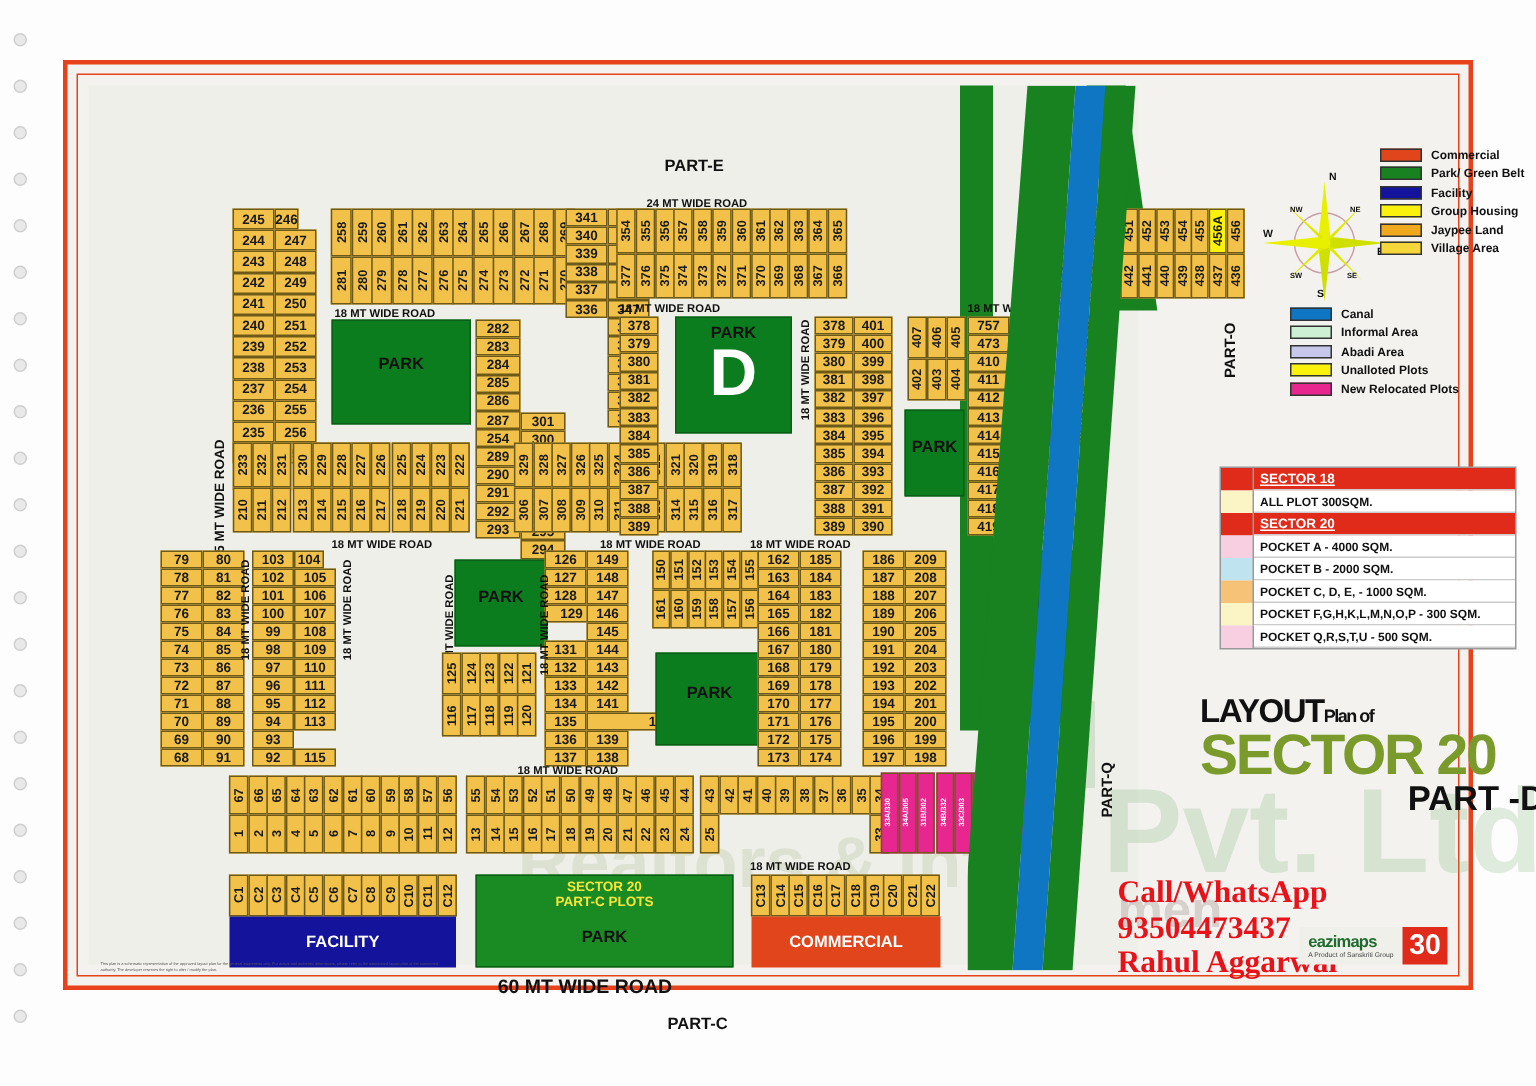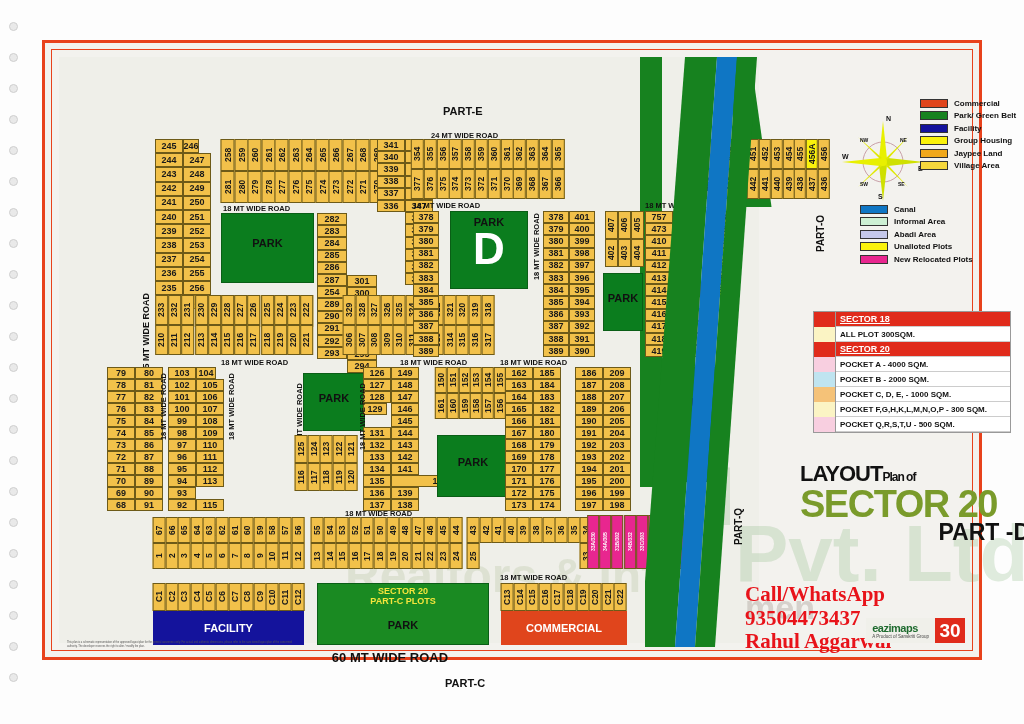--- a/index.html
+++ b/index.html
@@ -508,21 +508,21 @@
         <div class="plot vert" style="left: 287.8px; top: 392px; width: 12.6px; height: 28px;">122</div>
         <div class="plot vert" style="left: 300.4px; top: 392px; width: 12.6px; height: 28px;">121</div>
         <div class="plot vert" style="left: 250px; top: 420px; width: 12.6px; height: 28px;">116</div>
         <div class="plot vert" style="left: 262.6px; top: 420px; width: 12.6px; height: 28px;">117</div>
         <div class="plot vert" style="left: 275.2px; top: 420px; width: 12.6px; height: 28px;">118</div>
         <div class="plot vert" style="left: 287.8px; top: 420px; width: 12.6px; height: 28px;">119</div>
         <div class="plot vert" style="left: 300.4px; top: 420px; width: 12.6px; height: 28px;">120</div>
         <div class="plot" style="left: 318px; top: 324px; width: 28px; height: 12px;">126</div>
         <div class="plot" style="left: 318px; top: 336px; width: 28px; height: 12px;">127</div>
         <div class="plot" style="left: 318px; top: 348px; width: 28px; height: 12px;">128</div>
-        <div class="plot" style="left: 318px; top: 360px; width: 24px; height: 12px;">129</div>
+        <div class="plot" style="left: 318px; top: 360px; width: 36px; height: 12px;">129</div>
         <div class="plot" style="left: 318px; top: 372px; width: 40px; height: 12px; margin-top: 32px;">130</div>
         <div class="plot" style="left: 318px; top: 384px; width: 28px; height: 12px;">131</div>
         <div class="plot" style="left: 318px; top: 396px; width: 28px; height: 12px;">132</div>
         <div class="plot" style="left: 318px; top: 408px; width: 28px; height: 12px;">133</div>
         <div class="plot" style="left: 318px; top: 420px; width: 28px; height: 12px;">134</div>
         <div class="plot" style="left: 318px; top: 432px; width: 28px; height: 12px;">135</div>
         <div class="plot" style="left: 318px; top: 444px; width: 28px; height: 12px;">136</div>
         <div class="plot" style="left: 318px; top: 456px; width: 28px; height: 12px;">137</div>
         <div class="plot" style="left: 346px; top: 324px; width: 28px; height: 12px;">149</div>
         <div class="plot" style="left: 346px; top: 336px; width: 28px; height: 12px;">148</div>

